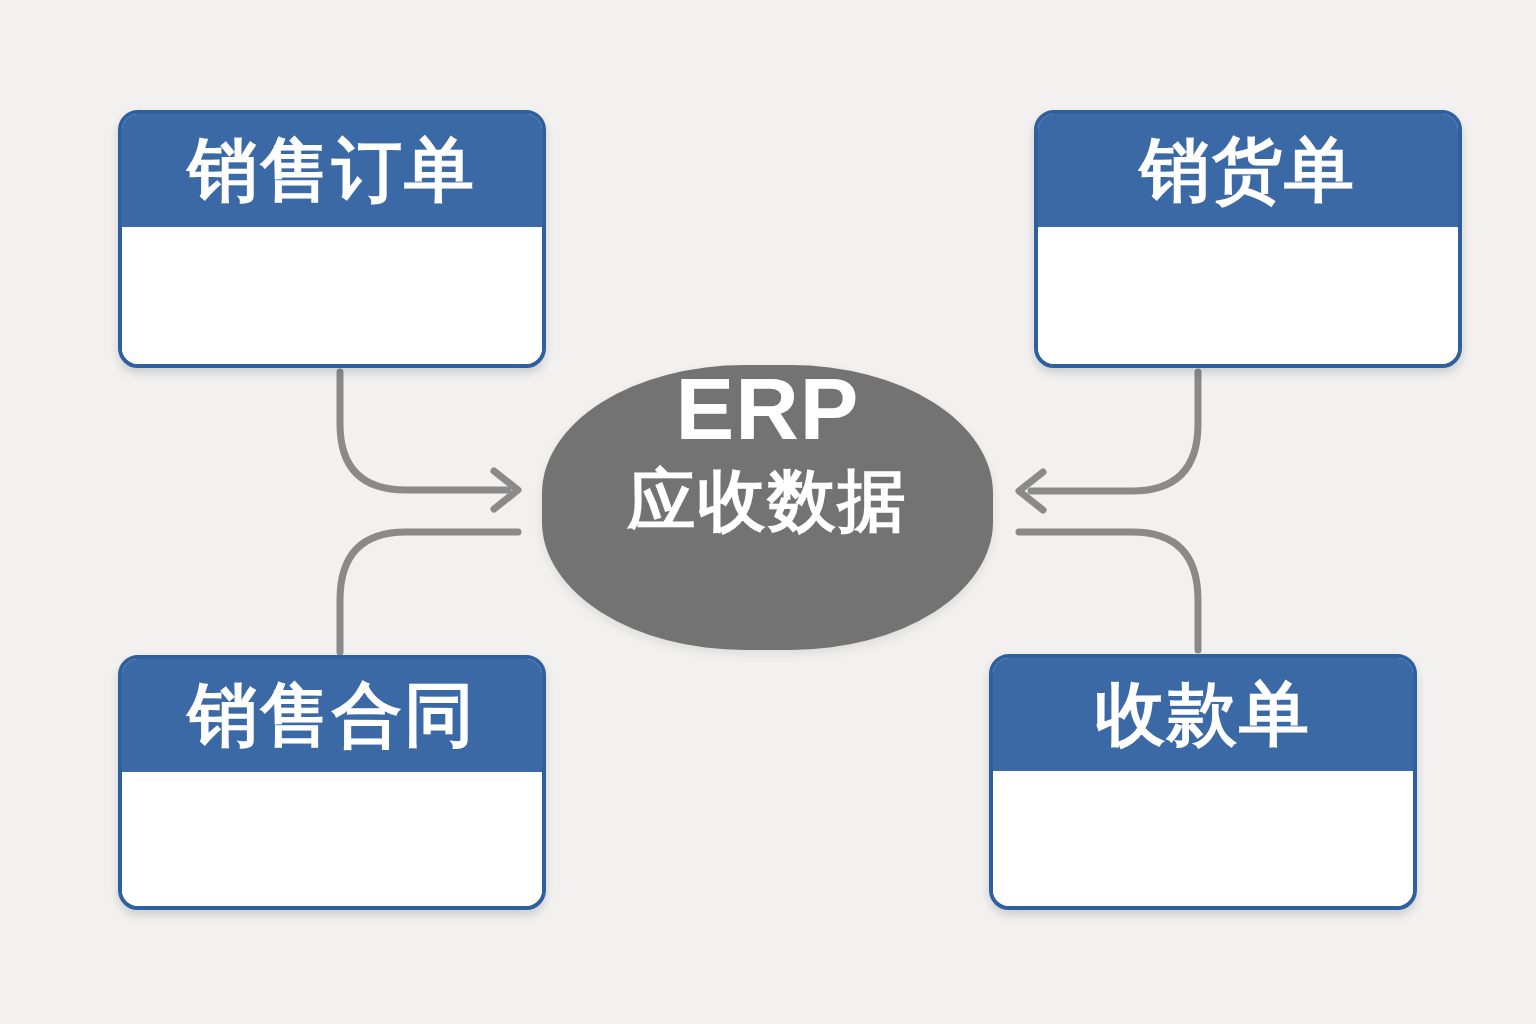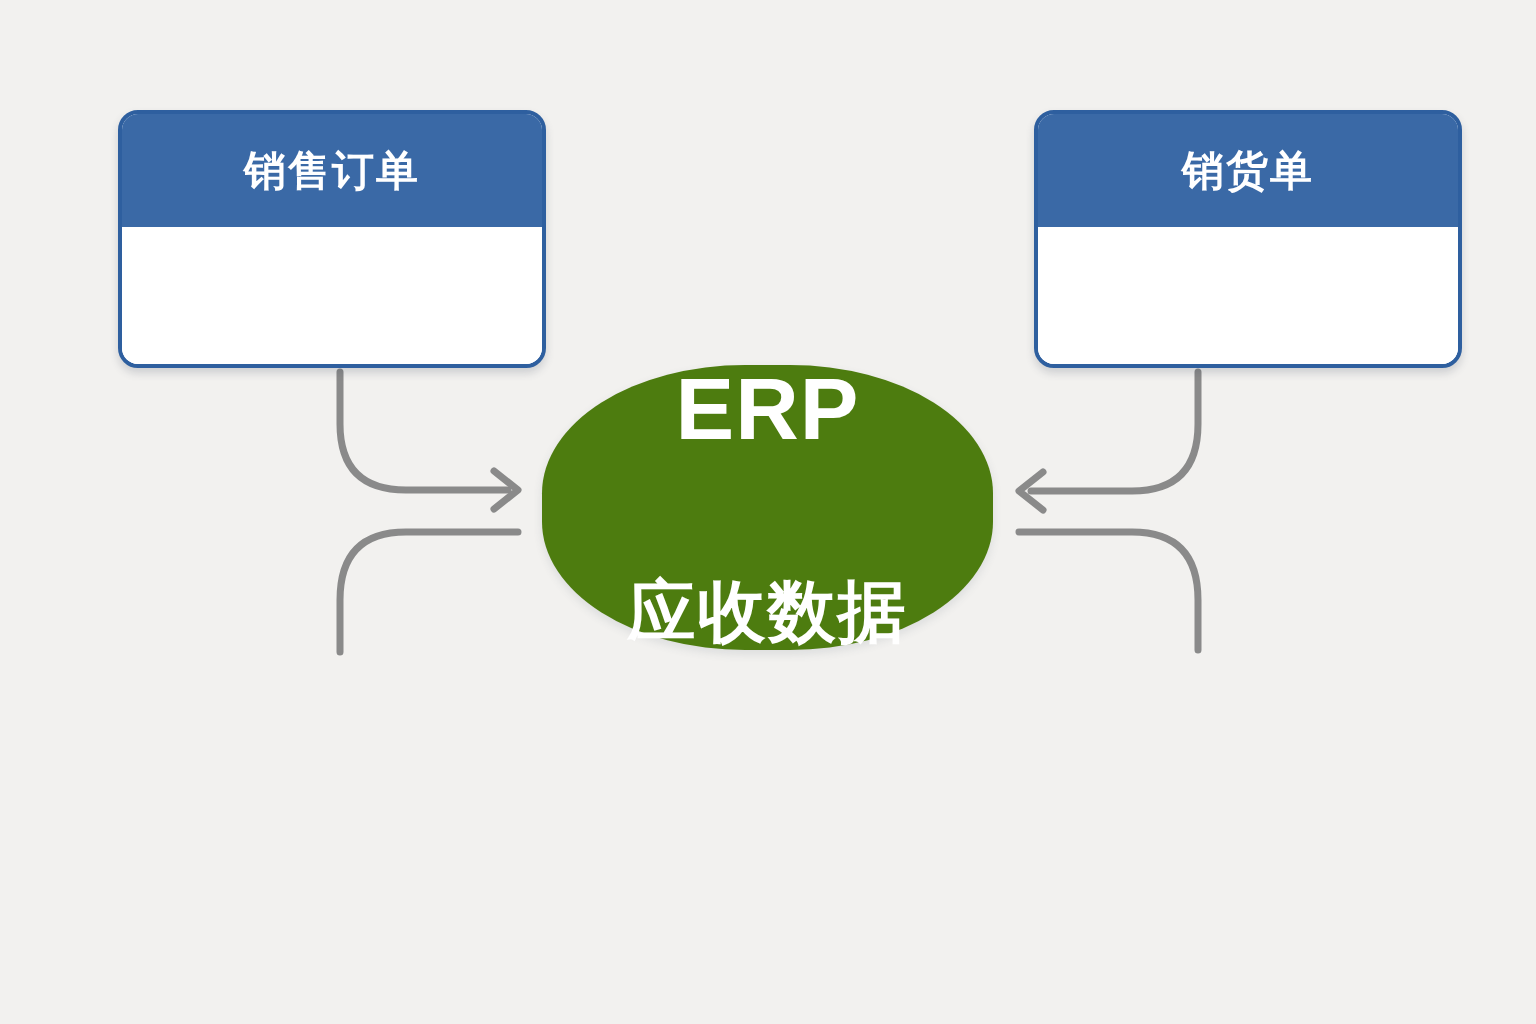--- a/index.html
+++ b/index.html
@@ -43,45 +43,45 @@
     box-sizing: border-box;
   }
   .card.tl { left: 118px; top: 110px; }
   .card.tr { left: 990px; top: 110px; margin-left: 44px; }
   .card.bl { left: 118px; top: 655px; height: 255px; }
   .card.br { left: 989px; top: 654px; height: 256px; }
   .card-header {
     height: 113px;
     background: #3a69a6;
     color: #ffffff;
-    font-size: 42px;
+    font-size: 70px;
     font-weight: 700;
     letter-spacing: 2px;
     display: flex;
     align-items: center;
     justify-content: center;
   }
   .card-body {
     background: #ffffff;
     height: calc(100% - 113px);
   }
   
   .center-blob {
     position: absolute;
     left: 542px;
     top: 365px;
     width: 451px;
     height: 285px;
-    background: #4d7c0f;
+    background: #737373;
     border-radius: 45%;
     box-shadow: 0 4px 10px rgba(60, 70, 90, 0.12);
     display: flex;
     flex-direction: column;
     align-items: center;
-    justify-content: space-between;
+    justify-content: flex-start;
     color: #ffffff;
     text-align: center;
   }
   .center-line1 {
     font-size: 88px;
     font-weight: 700;
     line-height: 1.0;
     letter-spacing: 1px;
   }
   .center-line2 {
@@ -117,20 +117,28 @@
   <div class="card tl">
     <div class="card-header">销售订单</div>
     <div class="card-body"></div>
   </div>
 
   <div class="card tr">
     <div class="card-header">销货单</div>
     <div class="card-body"></div>
   </div>
 
+  <div class="card bl">
+    <div class="card-header">销售合同</div>
+    <div class="card-body"></div>
+  </div>
 
+  <div class="card br">
+    <div class="card-header">收款单</div>
+    <div class="card-body"></div>
+  </div>
 
   <div class="center-blob">
     <div class="center-line1">ERP</div>
     <div class="center-line2">应收数据</div>
   </div>
 
 </div>
 
 </body></html>

